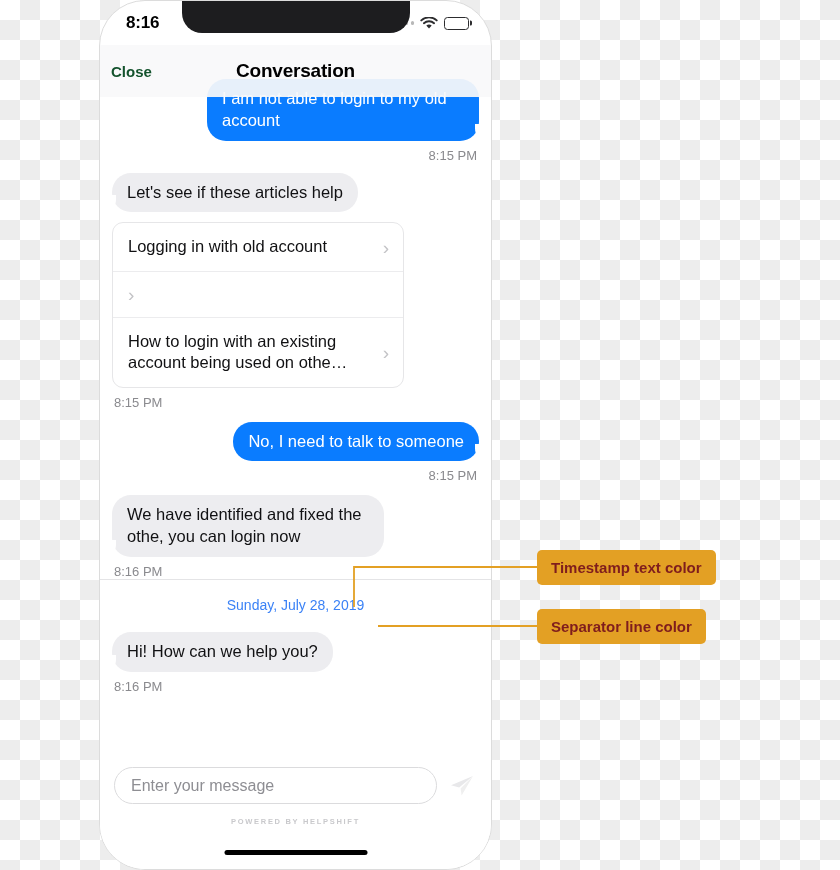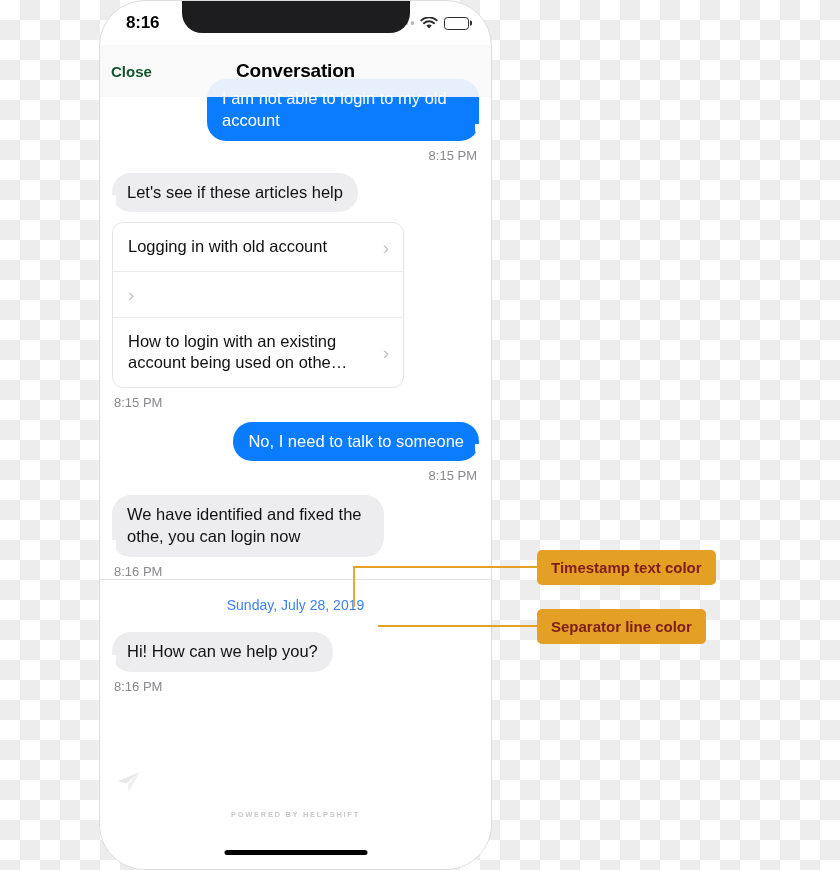--- a/index.html
+++ b/index.html
@@ -408,20 +408,21 @@
 
     <div class="row in">
       <div class="bubble in">Hi! How can we help you?</div>
       <div class="ts">8:16 PM</div>
     </div>
 
   </div>
 
   <div class="composer">
     <div class="comp-line">
+      <input class="msg-input" type="text" placeholder="Enter your message" style="">
       <button class="send-btn">
         <svg width="26" height="24" viewBox="0 0 26 24">
           <path d="M24 2 L2 11.2 L10.2 13.6 L24 2 Z" fill="#e8e8ea"></path>
           <path d="M24 2 L11.6 14.6 L12.6 21.4 L24 2 Z" fill="#efefef"></path>
         </svg>
       </button>
     </div>
     <div class="powered">POWERED BY HELPSHIFT</div>
     <div class="home-ind"></div>
   </div>

